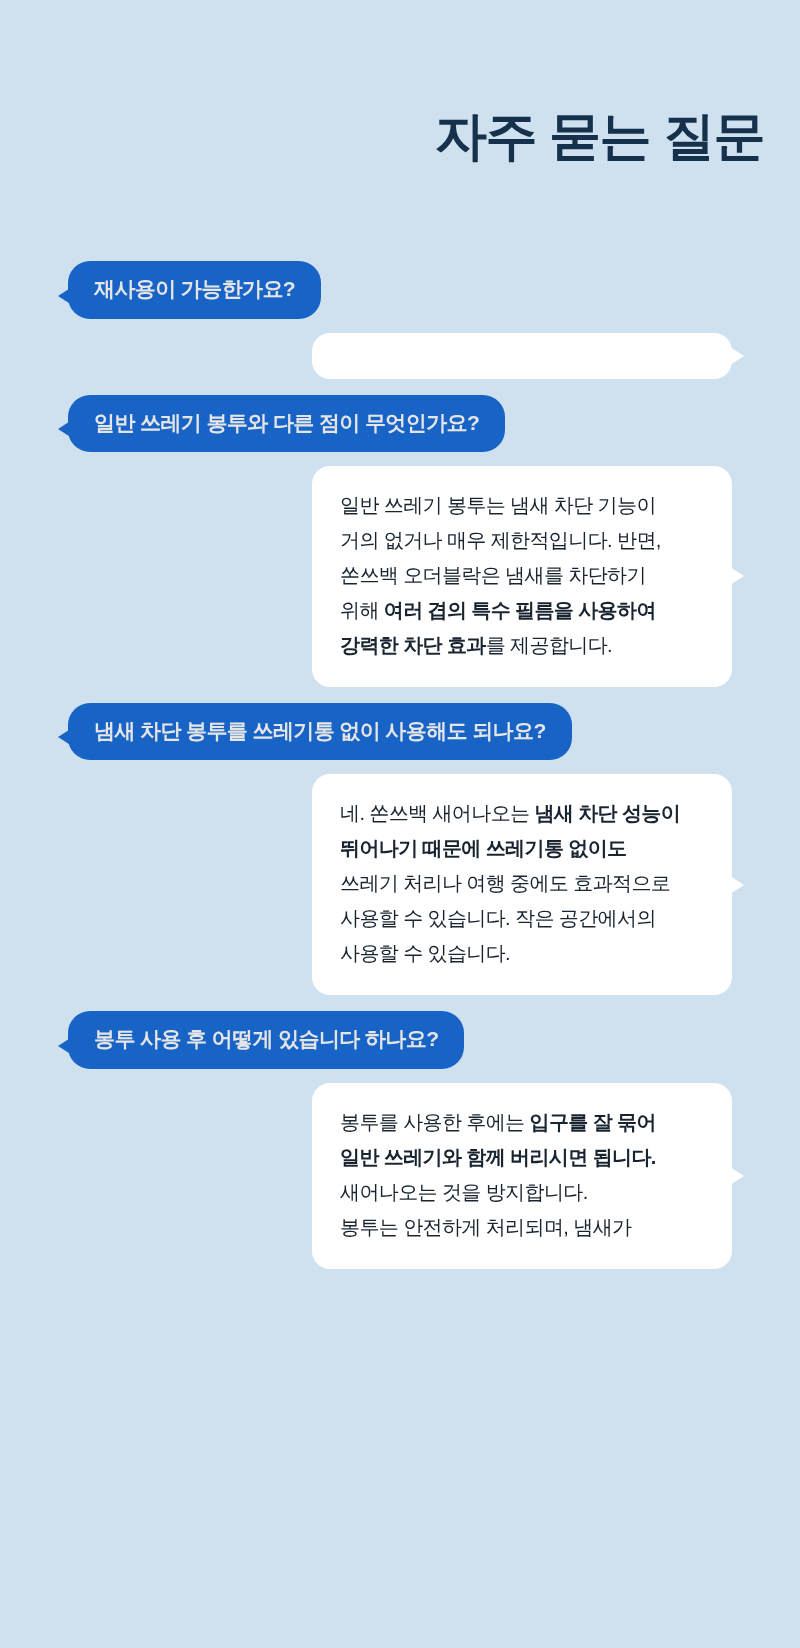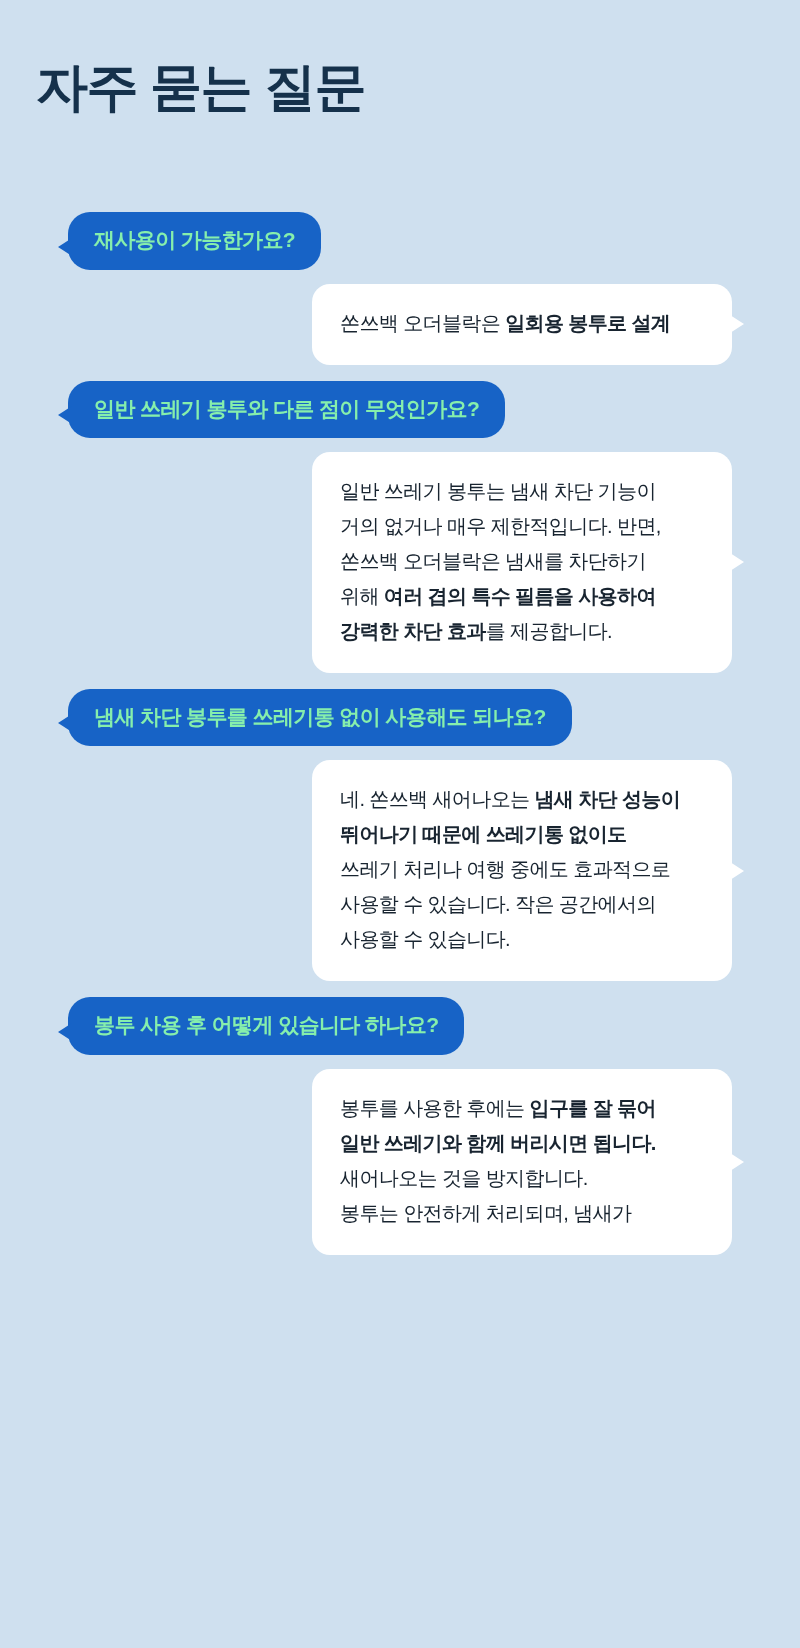--- a/index.html
+++ b/index.html
@@ -15,45 +15,45 @@
     position: relative;
   }
   .page {
     width: 800px;
     height: 1648px;
     position: relative;
     box-sizing: border-box;
     padding: 0 36px;
   }
   .title {
-    text-align: left;
+    text-align: right;
     font-size: 52px;
     font-weight: 800;
     color: #15314b;
     letter-spacing: -1.5px;
-    padding-top: 59px;
+    padding-top: 108px;
     line-height: 1.1;
   }
   .faq-list {
     margin-top: 96px;
   }
   .qa-block {
     margin-bottom: 16px;
   }
   
   .question-row {
     display: flex;
     justify-content: flex-start;
     padding-left: 32px;
     position: relative;
   }
   .question {
     position: relative;
     background: #1763c6;
-    color: #86efac;
+    color: #e5e5e5;
     font-size: 21px;
     font-weight: 700;
     line-height: 1.35;
     padding: 14px 26px 15px 26px;
     border-radius: 22px;
     max-width: 560px;
     letter-spacing: -0.6px;
   }
   .question::after {
     content: "";
@@ -110,21 +110,20 @@
 
 <div class="page">
   <div class="title">자주 묻는 질문</div>
   <div class="faq-list">
       <div class="qa-block">
         <div class="question-row">
           <div class="question">재사용이 가능한가요?</div>
         </div>
         <div class="answer-row">
           <div class="answer">
-            <span class="a-line"><span>쏜쓰백 오더블락은 </span><b>일회용 봉투로 설계</b></span>
           </div>
         </div>
       </div>
       <div class="qa-block">
         <div class="question-row">
           <div class="question">일반 쓰레기 봉투와 다른 점이 무엇인가요?</div>
         </div>
         <div class="answer-row">
           <div class="answer">
             <span class="a-line"><span>일반 쓰레기 봉투는 냄새 차단 기능이</span></span>

